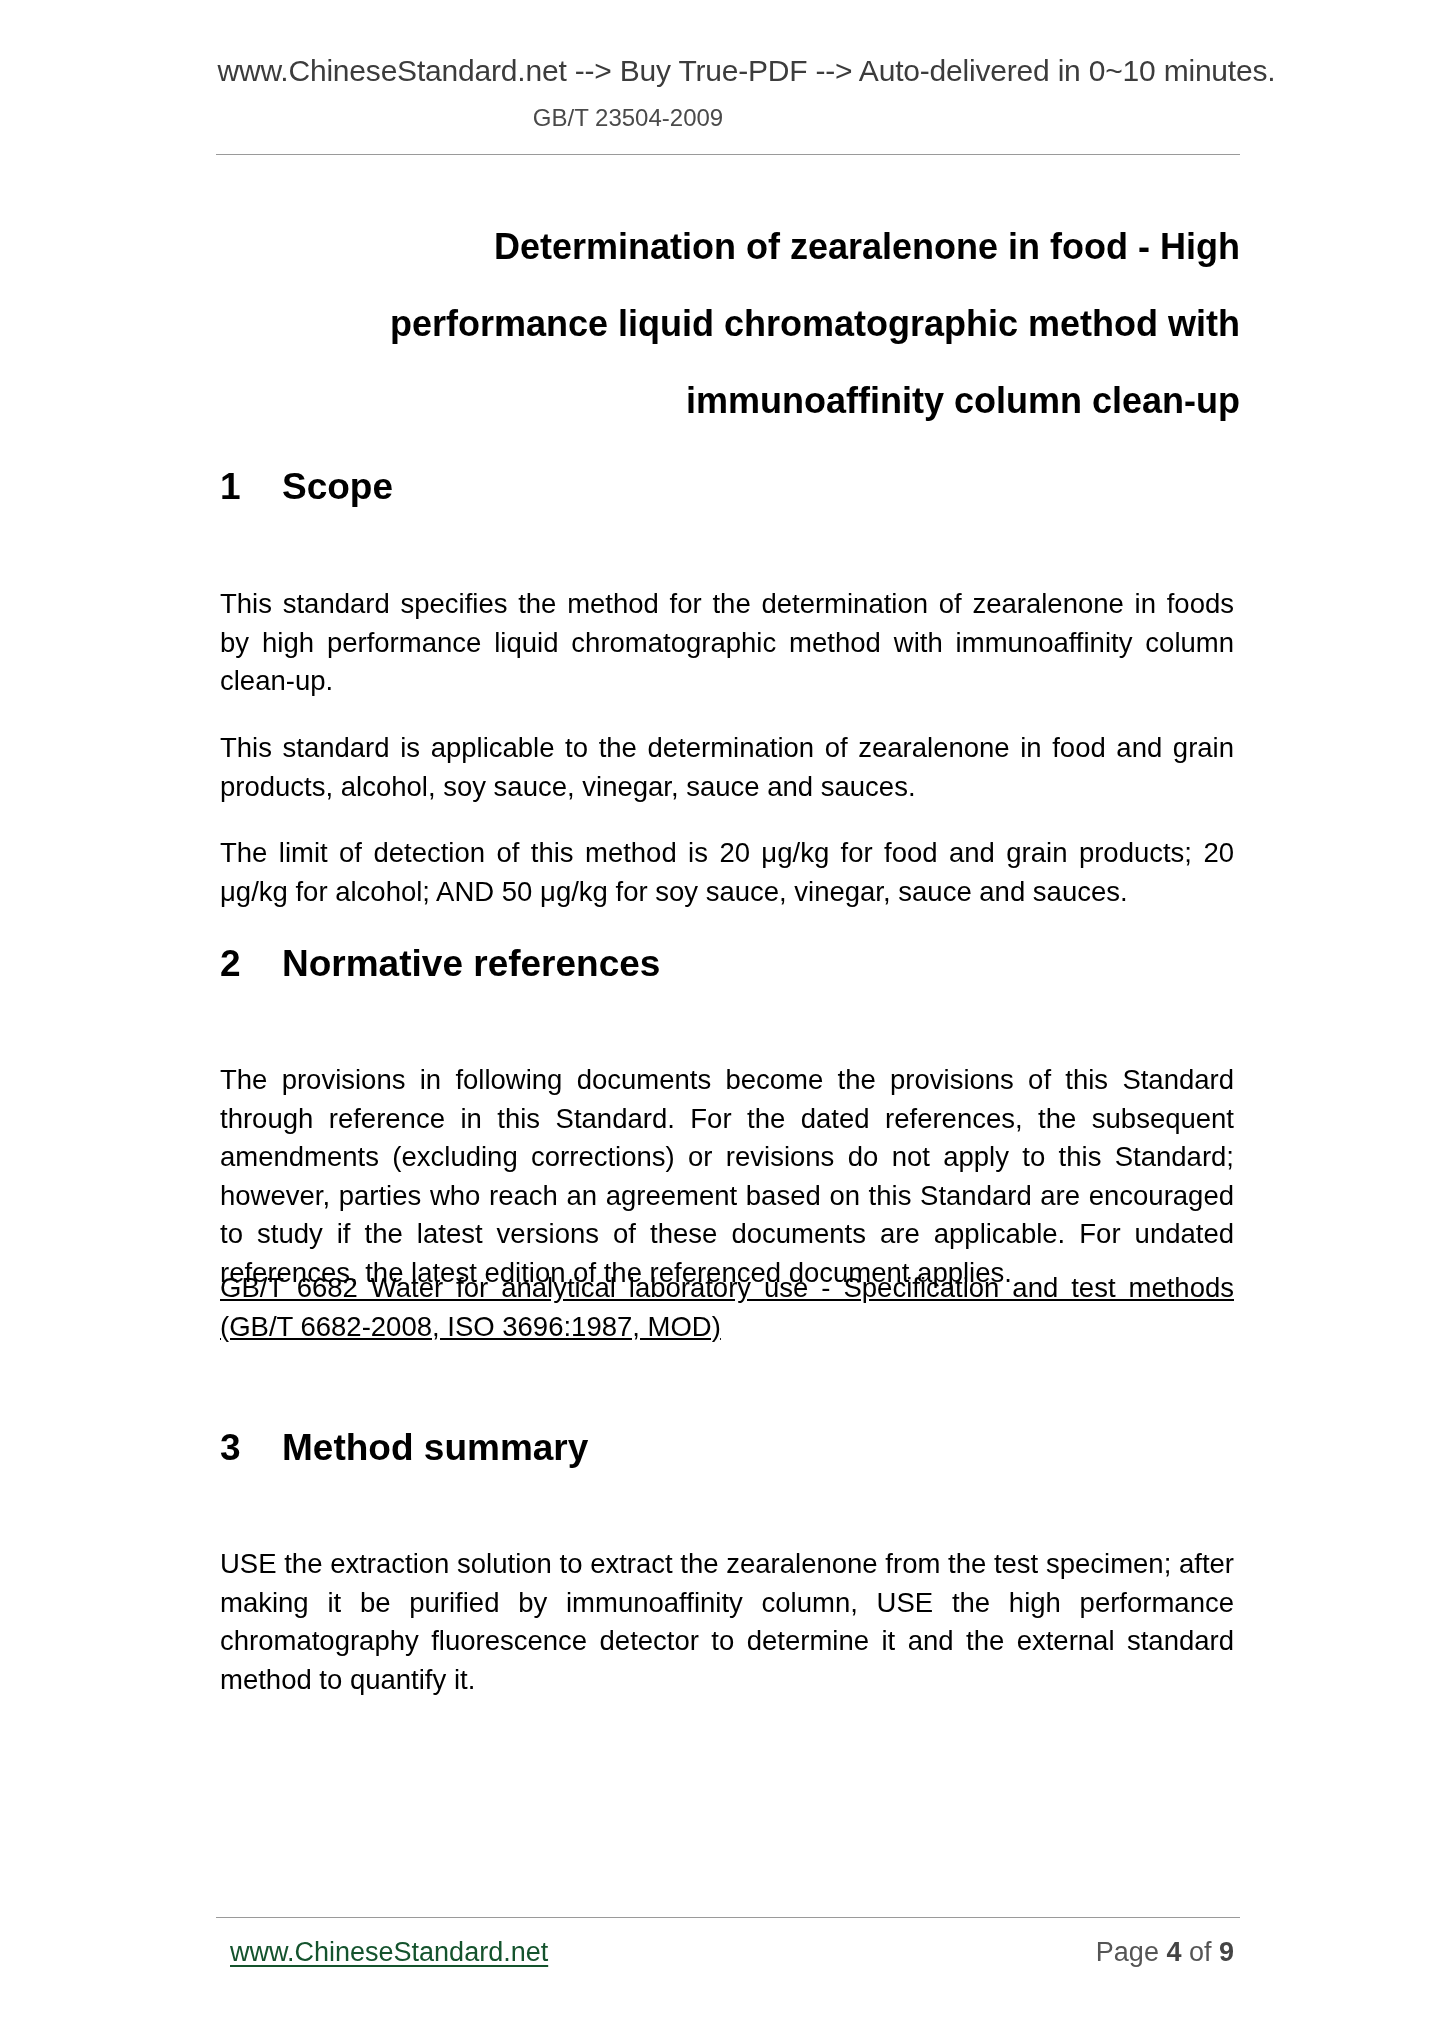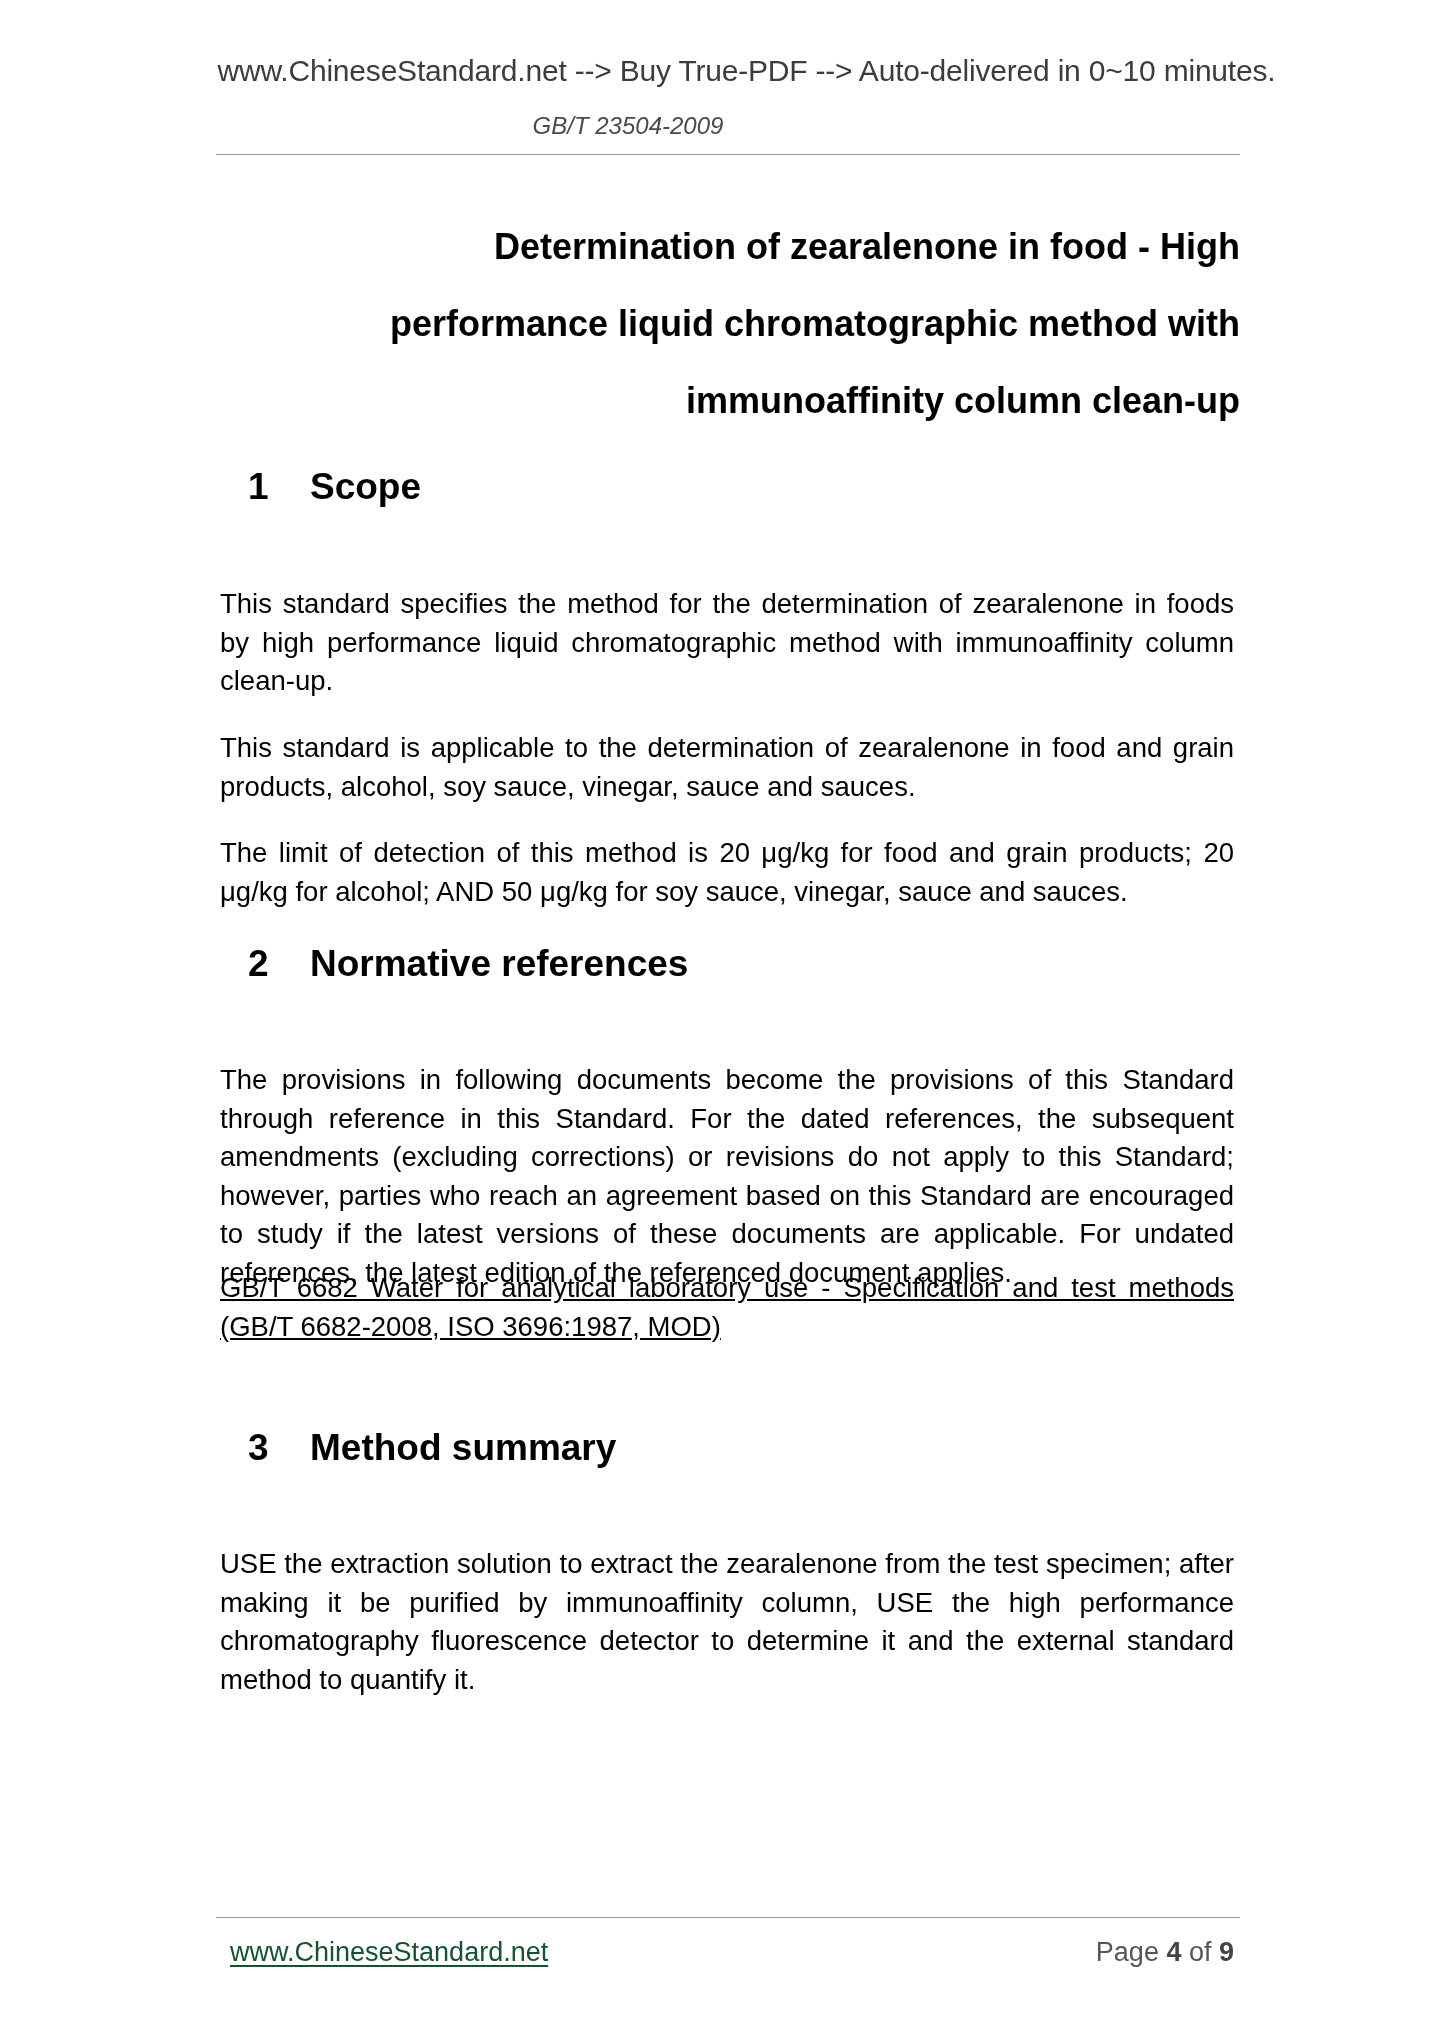--- a/index.html
+++ b/index.html
@@ -21,27 +21,26 @@
       left: 0;
       width: 1445px;
       text-align: center;
       font-size: 30px;
       color: #3c3c3c;
       letter-spacing: -0.2px;
       padding-left: 24px;
     }
     .header-line2 {
       position: absolute;
-      top: 112px;
+      top: 104px;
       left: 0;
       width: 1256px;
       text-align: center;
       font-size: 24px;
       color: #4a4a4a;
-      font-style: italic;
     }
     .header-rule {
       position: absolute;
       top: 154px;
       left: 216px;
       width: 1024px;
       height: 0;
       border-top: 1.5px solid #9a9a9a;
     }
     .title {
@@ -55,21 +54,20 @@
       line-height: 77px;
       color: #000;
     }
     .section-heading {
       position: absolute;
       left: 220px;
       font-size: 37px;
       font-weight: bold;
       color: #000;
       white-space: nowrap;
-      margin-left: 28px;
     }
     .section-heading .num {
       display: inline-block;
       width: 62px;
     }
     .para {
       position: absolute;
       left: 220px;
       width: 1014px;
       font-size: 27.5px;

